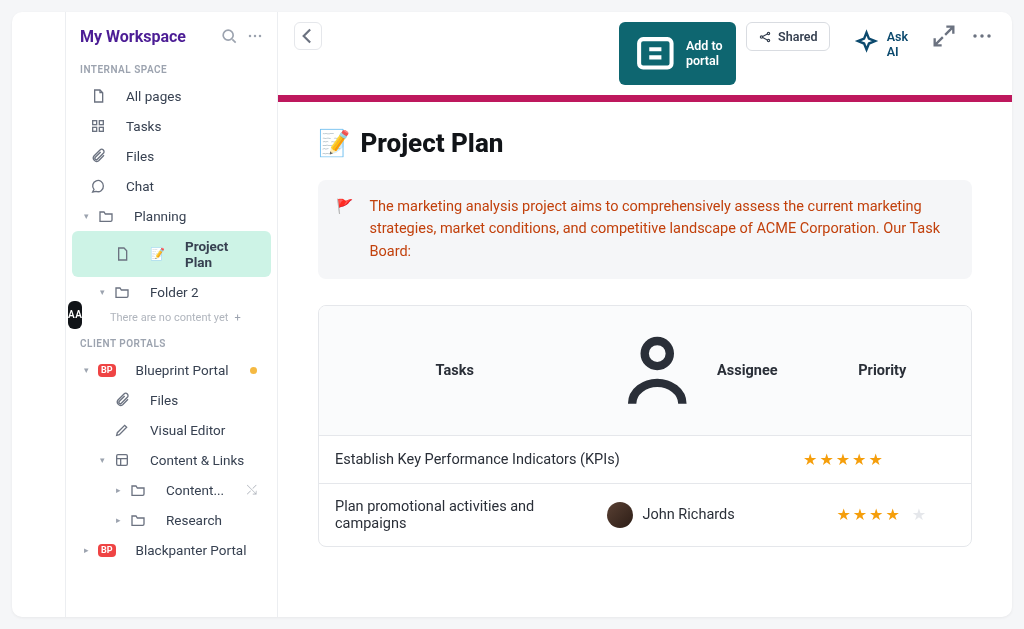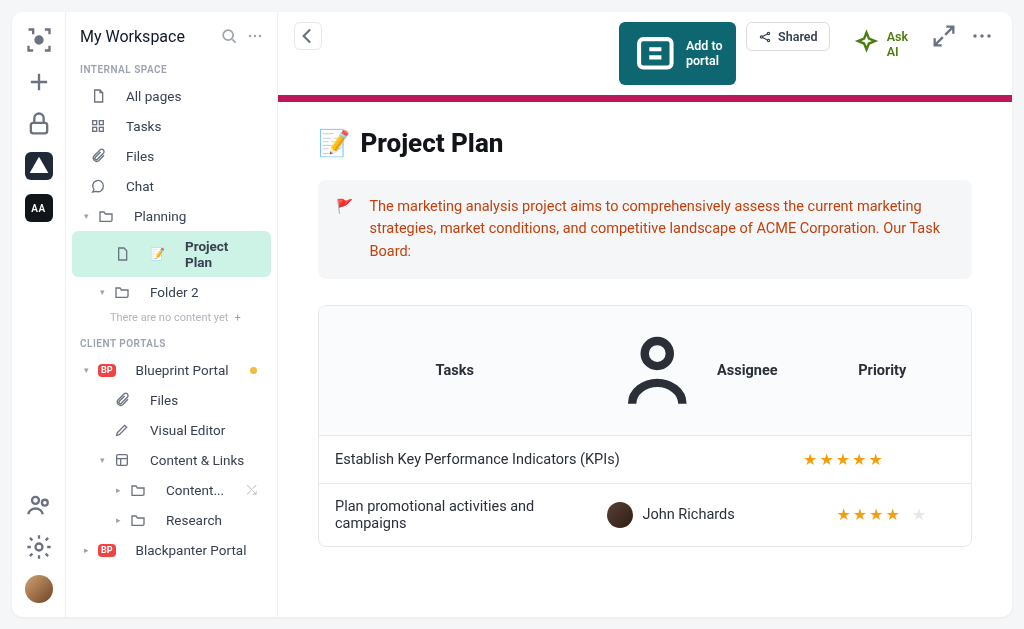--- a/index.html
+++ b/index.html
@@ -1,30 +1,30 @@
 <!DOCTYPE html>
 <html><head>
 <meta charset="utf-8">
 <style>
 * { margin: 0; padding: 0; box-sizing: border-box; font-family: -apple-system, BlinkMacSystemFont, "Segoe UI", Roboto, sans-serif; }
 body { background: #f5f6f8; padding: 12px; width: 1024px; height: 629px; overflow: hidden; }
 .app { display: flex; width: 100%; height: 100%; background: #fff; border-radius: 10px; box-shadow: 0 1px 3px rgba(0,0,0,.06); overflow: hidden; }
 
 
-.rail { width: 54px; border-right: 1px solid #eceef1; display: flex; flex-direction: column; align-items: center; padding: 14px 0; gap: 14px; }
+.rail { width: 54px; border-right: 1px solid #eceef1; display: flex; flex-direction: row; align-items: center; padding: 14px 0; gap: 14px; }
 .rail .spacer { flex: 1; }
 .rail-item { width: 28px; height: 28px; display: flex; align-items: center; justify-content: center; border-radius: 6px; color: #6b7280; cursor: pointer; }
 .rail-item.dark { background: #1f2937; color: #fff; }
 .rail-item.aa { background: #111418; color: #fff; font-size: 10px; font-weight: 600; letter-spacing: .5px; }
 .rail-avatar { width: 28px; height: 28px; border-radius: 50%; background: linear-gradient(135deg,#d4a373,#6b4226); }
 
 
 .sidebar { width: 212px; border-right: 1px solid #eceef1; display: flex; flex-direction: column; overflow-y: auto; padding-bottom: 12px; }
 .ws-header { display: flex; align-items: center; padding: 14px 12px 8px 14px; gap: 6px; }
-.ws-title { font-weight: 400; font-size: 16px; color: #0f172a; flex: 1; }
+.ws-title { font-weight: 700; font-size: 16px; color: #4c1d95; flex: 1; }
 .ws-icon-btn { width: 20px; height: 20px; display: flex; align-items: center; justify-content: center; color: #9ca3af; cursor: pointer; }
 .section-label { font-size: 10px; font-weight: 600; letter-spacing: .05em; color: #9ca3af; padding: 10px 14px 6px; text-transform: uppercase; }
 .nav-item { display: flex; align-items: center; gap: 20px; padding: 7px 14px 7px 18px; font-size: 13.5px; color: #374151; cursor: pointer; border-radius: 6px; margin: 0 6px; position: relative; }
 .nav-item .icn { width: 16px; height: 16px; display: flex; align-items: center; justify-content: center; color: #6b7280; flex-shrink: 0; }
 .nav-item.selected { background: #cdf3e6; font-weight: 700; }
 .nav-item.indent-1 { padding-left: 26px; }
 .nav-item.indent-2 { padding-left: 42px; }
 .nav-item.indent-3 { padding-left: 58px; }
 .nav-item .caret { position: absolute; left: 6px; width: 12px; color: #9ca3af; font-size: 9px; }
 .nav-item.indent-1 .caret { left: 12px; }
@@ -37,21 +37,21 @@
 .eye-off { margin-left: auto; color: #b0b5bd; font-size: 13px; }
 
 
 .main { flex: 1; display: flex; flex-direction: column; overflow: hidden; }
 .topbar { display: flex; align-items: flex-start; padding: 10px 16px; gap: 10px; border-bottom: 7px solid #be185d; }
 .back-btn { width: 28px; height: 28px; border: 1px solid #e5e7eb; border-radius: 6px; display: flex; align-items: center; justify-content: center; color: #6b7280; cursor: pointer; }
 .top-spacer { flex: 1; }
 .btn { display: flex; align-items: center; gap: 6px; border-radius: 6px; padding: 6px 11px; font-size: 12.5px; font-weight: 600; cursor: pointer; border: 1px solid transparent; }
 .btn-teal { background: #0e6670; color: #fff; }
 .btn-outline { border-color: #d9dce1; color: #374151; background: #fff; }
-.btn-ghost { color: #4d7c0f; background: transparent; }
+.btn-ghost { color: #0c4a6e; background: transparent; }
 .topbar .icon-only { width: 28px; height: 28px; display: flex; align-items: center; justify-content: center; color: #6b7280; cursor: pointer; }
 
 .content { flex: 1; overflow-y: auto; padding: 26px 40px 20px 40px; }
 .page-title { display: flex; align-items: center; gap: 10px; font-size: 26px; font-weight: 800; color: #111418; margin-bottom: 22px; }
 .page-emoji { font-size: 26px; }
 .callout { background: #f5f6f8; border-radius: 8px; padding: 16px 18px; display: flex; gap: 16px; margin-bottom: 26px; }
 .callout-icon { color: #b91c1c; font-size: 14px; flex-shrink: 0; padding-top: 2px; }
 .callout-text { color: #c2410c; font-size: 14.5px; line-height: 1.55; }
 
 .tbl { width: 100%; border: 1px solid #e5e7eb; border-radius: 8px; overflow: hidden; margin-bottom: 30px; }

